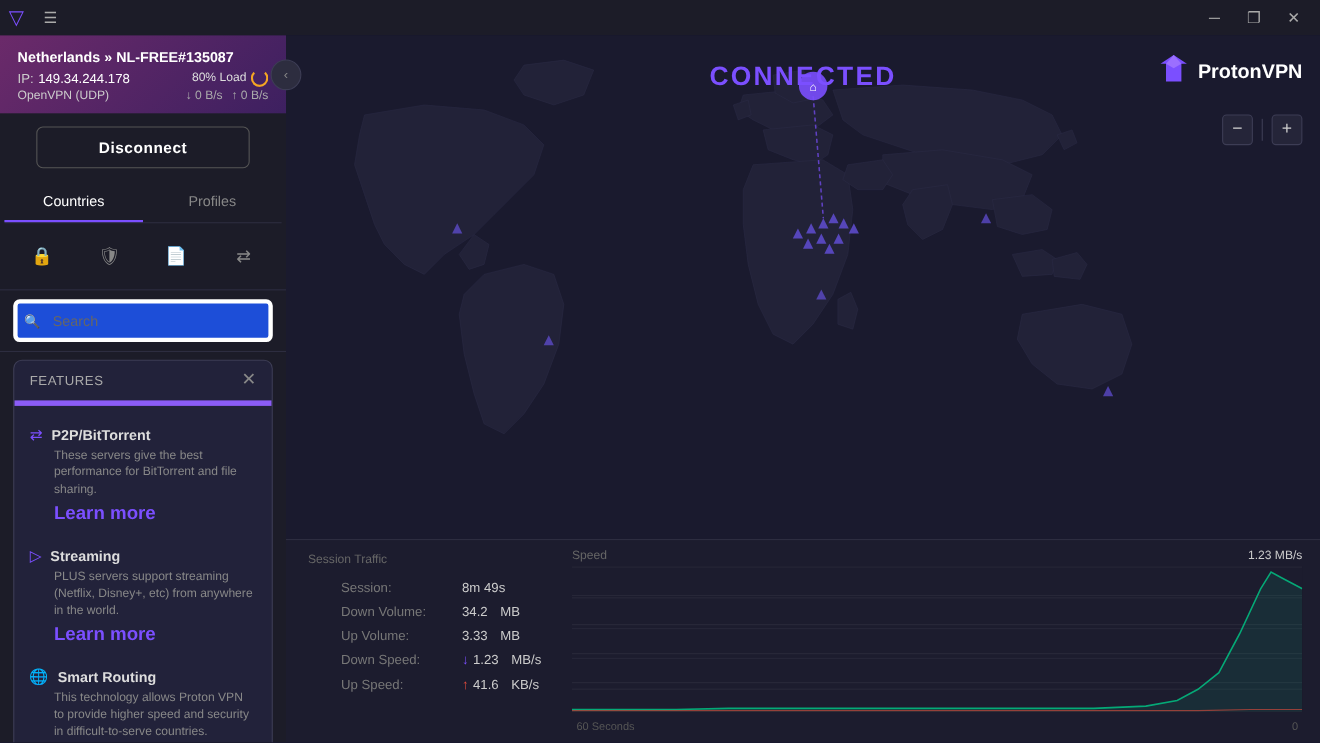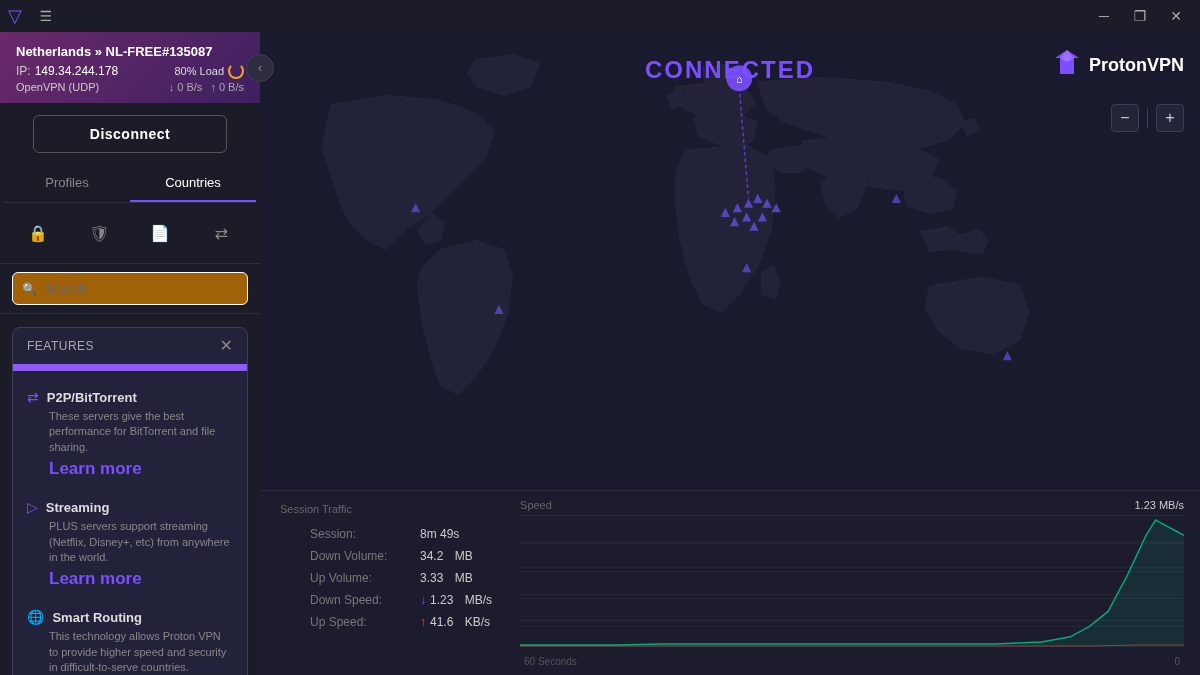--- a/index.html
+++ b/index.html
@@ -194,22 +194,22 @@
       background: transparent;
     }
 
     
     .search-container {
       padding: 8px 12px;
       border-bottom: 1px solid #2d2d40;
     }
     .search-input {
       width: 100%;
-      background: #a16207;
-      border: 1px solid #ffffff;
+      background: #1d4ed8;
+      border: 4px solid #ffffff;
       border-radius: 6px;
       padding: 8px 12px 8px 32px;
       color: #ccc;
       font-size: 13px;
       outline: none;
     }
     .search-input::placeholder { color: #666; }
     .search-wrapper {
       position: relative;
     }
@@ -232,21 +232,21 @@
       border: 1px solid #3d3d55;
       border-radius: 8px;
       z-index: 50;
       overflow: hidden;
     }
     .features-header {
       display: flex;
       align-items: center;
       justify-content: space-between;
       padding: 10px 14px;
-      border-bottom: 7px solid #8b5cf6;
+      border-bottom: 5px solid #8b5cf6;
     }
     .features-title {
       font-size: 12px;
       color: #aaa;
       text-transform: uppercase;
       letter-spacing: 0.5px;
     }
     .features-close {
       cursor: pointer;
       color: #888;
@@ -544,22 +544,22 @@
           <span class="speed-down">↓ 0 B/s</span>
           <span class="speed-up">↑ 0 B/s</span>
         </div>
       </div>
       <div class="collapse-btn">‹</div>
     </div>
 
     <button class="disconnect-btn">Disconnect</button>
 
     <div class="tabs">
+      <div class="tab active">Countries</div>
       <div class="tab">Profiles</div>
-      <div class="tab active">Countries</div>
     </div>
 
     <div class="filter-icons">
       <button class="filter-icon-btn">
         <span>🔒</span>
       </button>
       <button class="filter-icon-btn">
         <span>🛡</span>
       </button>
       <button class="filter-icon-btn">

